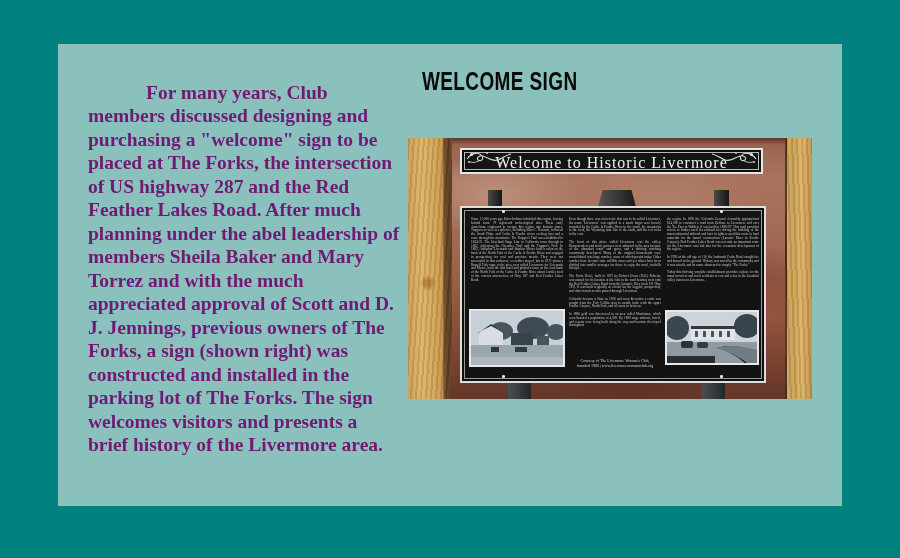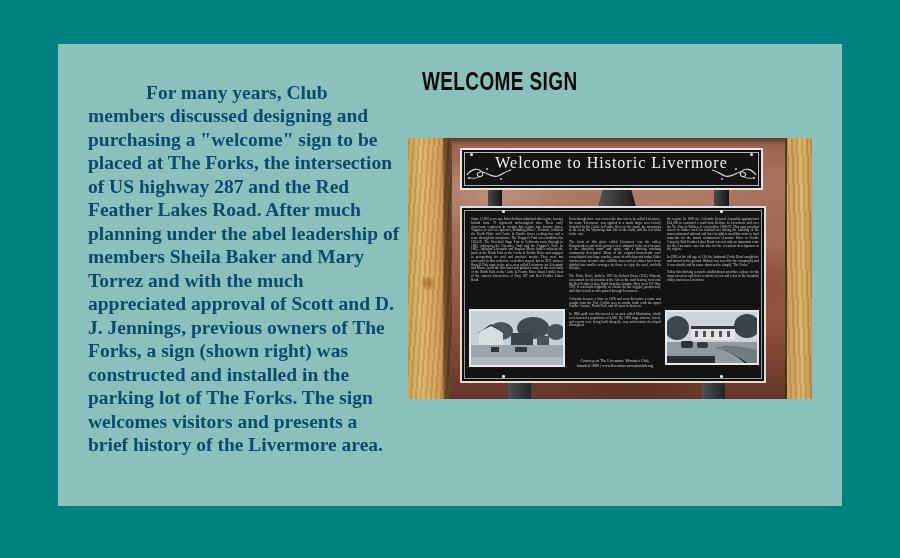--- a/index.html
+++ b/index.html
@@ -11,21 +11,21 @@
   }
   .panel{
     position:absolute;left:58px;top:44px;width:784px;height:462px;
     background:#8ac1bd;
   }
   
   .body-text{
     position:absolute;left:30px;top:17px;width:312px;
     font-family:"Liberation Serif", serif;
     font-weight:bold;font-size:19.5px;line-height:23.5px;
-    color:#0c4a6e;text-indent:58px;
+    color:#701a75;text-indent:58px;
   }
   
   .heading{
     position:absolute;left:364px;top:23px;
     font-family:"Liberation Sans", sans-serif;
     font-weight:bold;font-size:25px;color:#0a0a0a;
     transform:scaleX(0.76);transform-origin:left top;
     letter-spacing:0.5px;white-space:nowrap;
   }
   
@@ -50,21 +50,21 @@
       linear-gradient(90deg,#c59c54 0%,#dcb268 30%,#d0a155 62%,#c2924a 78%,#6b4526 82%,#4f301b 92%,#5e3a22 100%);
   }
   .wood-right{
     right:0;width:27px;
     background:
       repeating-linear-gradient(88deg, rgba(120,80,30,.18) 0 2px, rgba(255,230,170,.10) 2px 5px),
       linear-gradient(90deg,#3f2715 0 2px,#c99f55 2px 35%,#dab267 60%,#bd8e45 100%);
   }
   
   .banner{
-    position:absolute;left:52px;top:10px;width:303px;height:42px;
+    position:absolute;left:52px;top:10px;width:303px;height:26px;
     background:#141414;border:2px solid #e6e6e6;box-sizing:border-box;
     box-shadow: inset 0 0 0 2px #101010, inset 0 0 0 3px rgba(225,225,225,.8);
     text-align:center;color:#f0f0f0;
   }
   .banner-title{
     display:block;margin-top:4px;
     font-size:16px;line-height:17px;letter-spacing:1px;white-space:nowrap;
   }
   .banner-sub{
     display:block;margin-top:1px;font-size:9.5px;letter-spacing:.4px;color:#e9e9e9;

